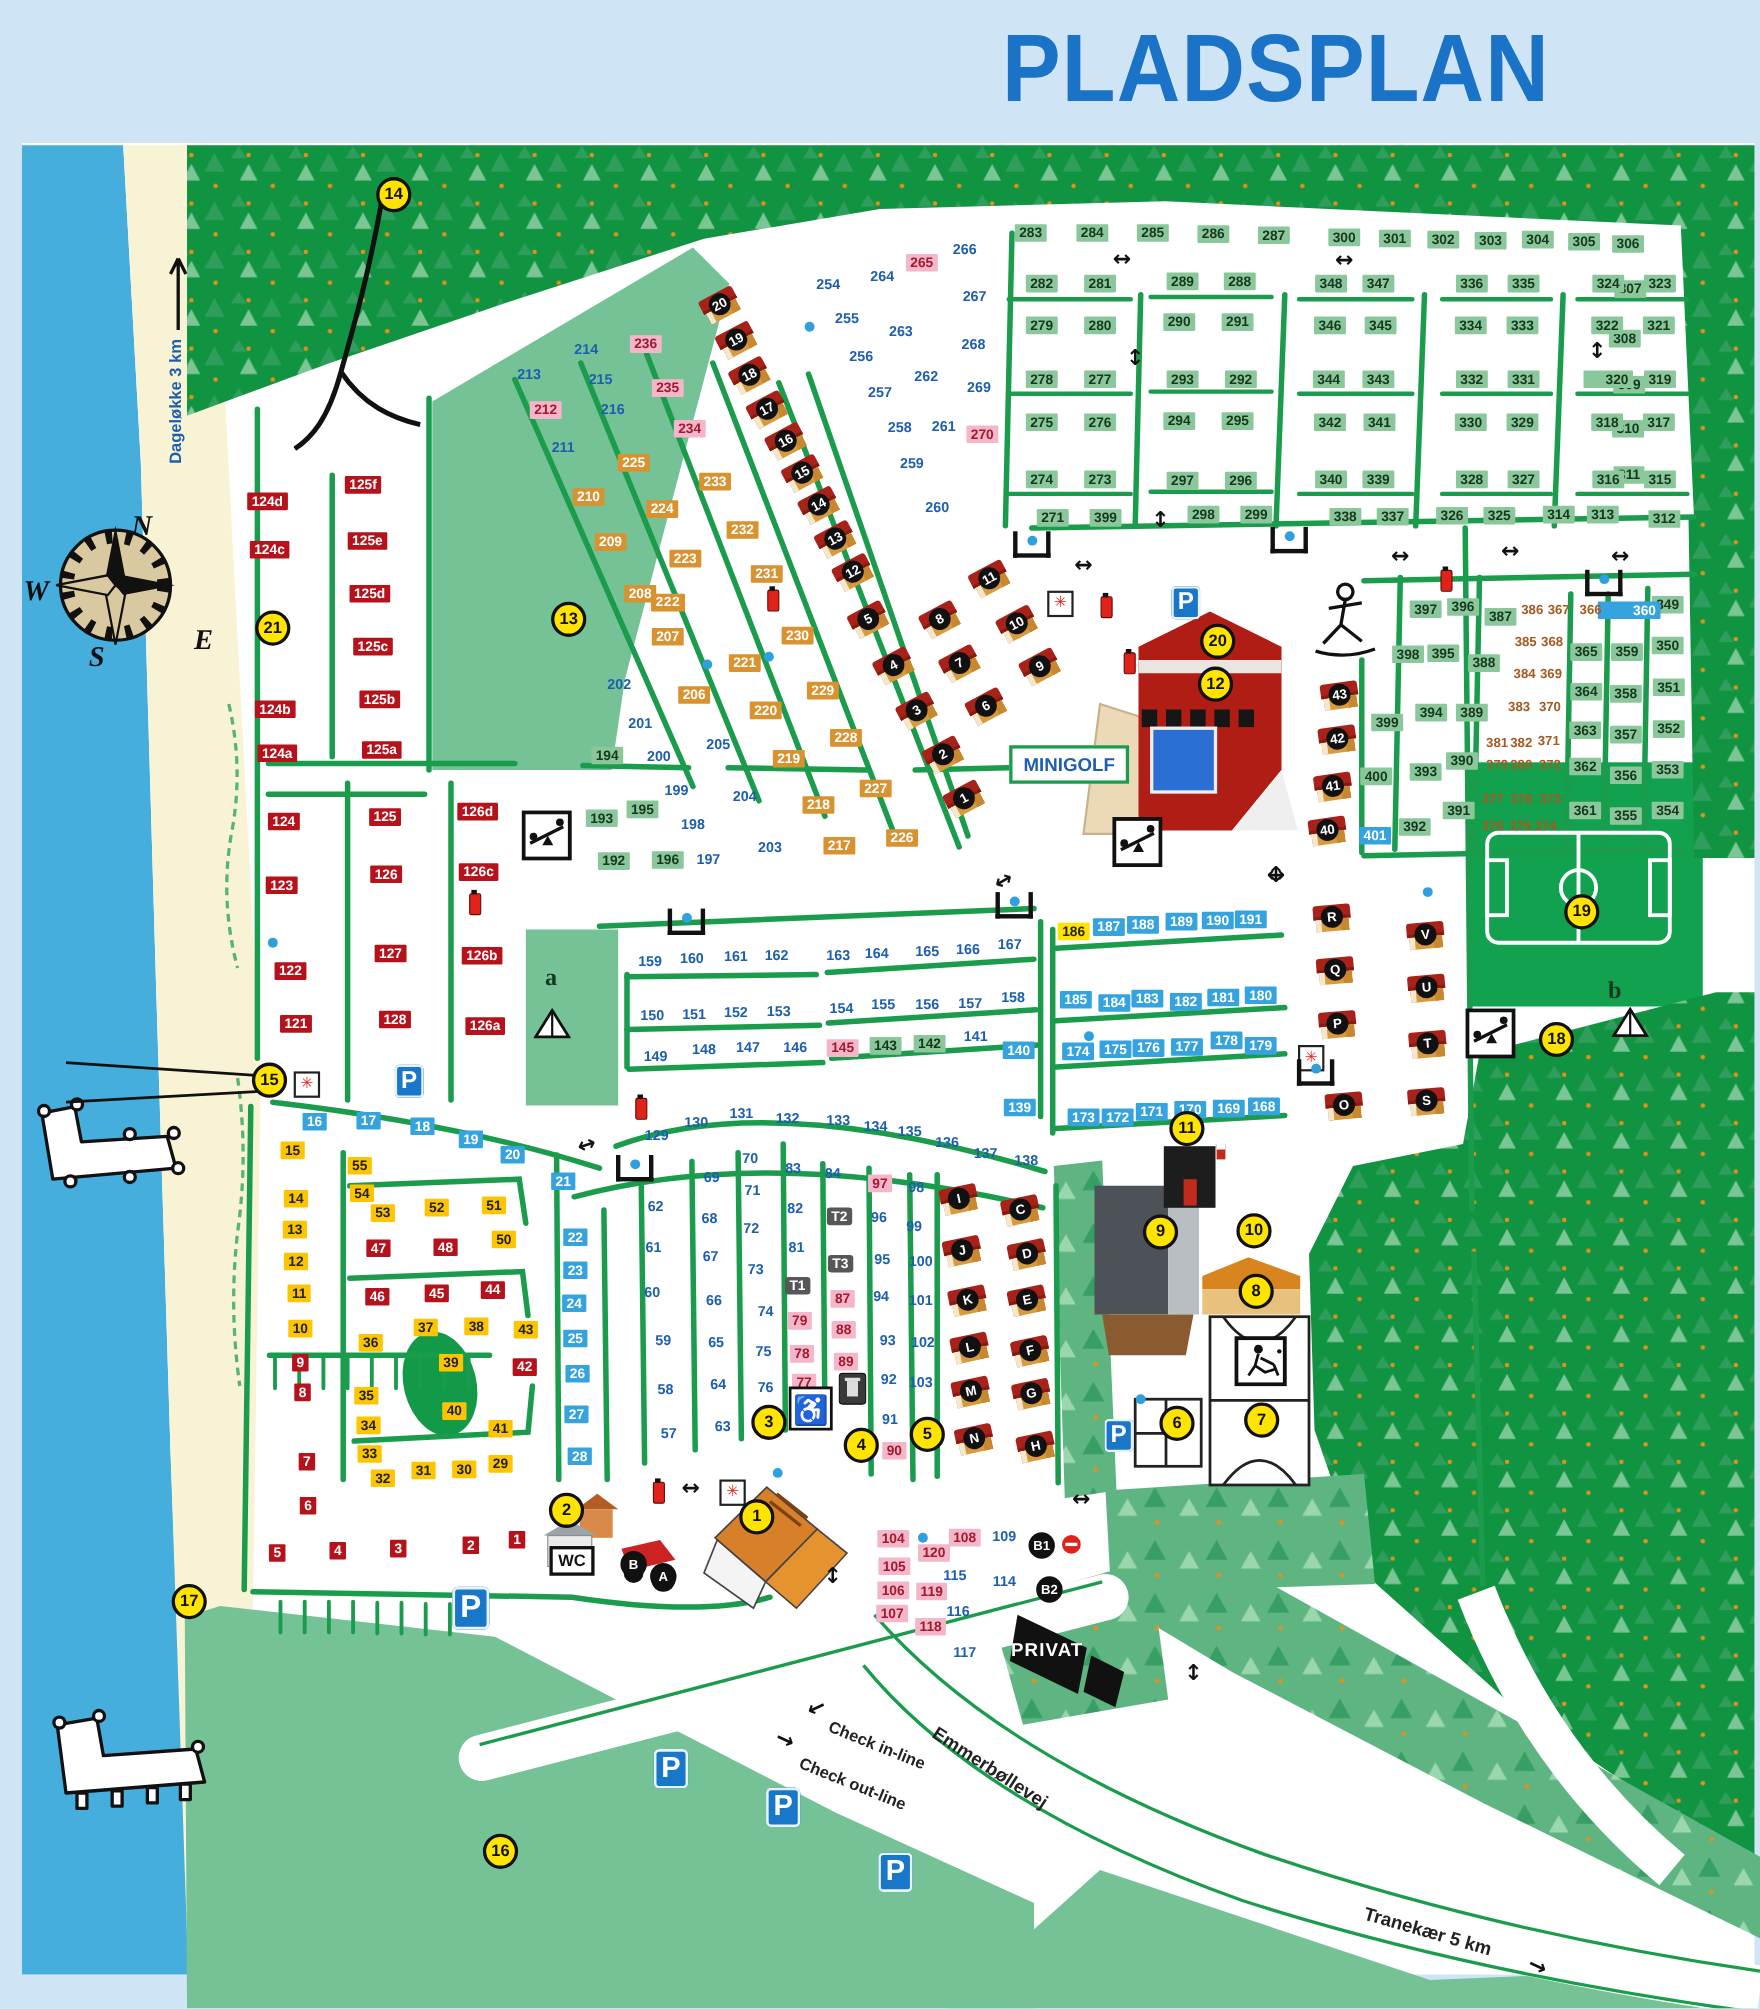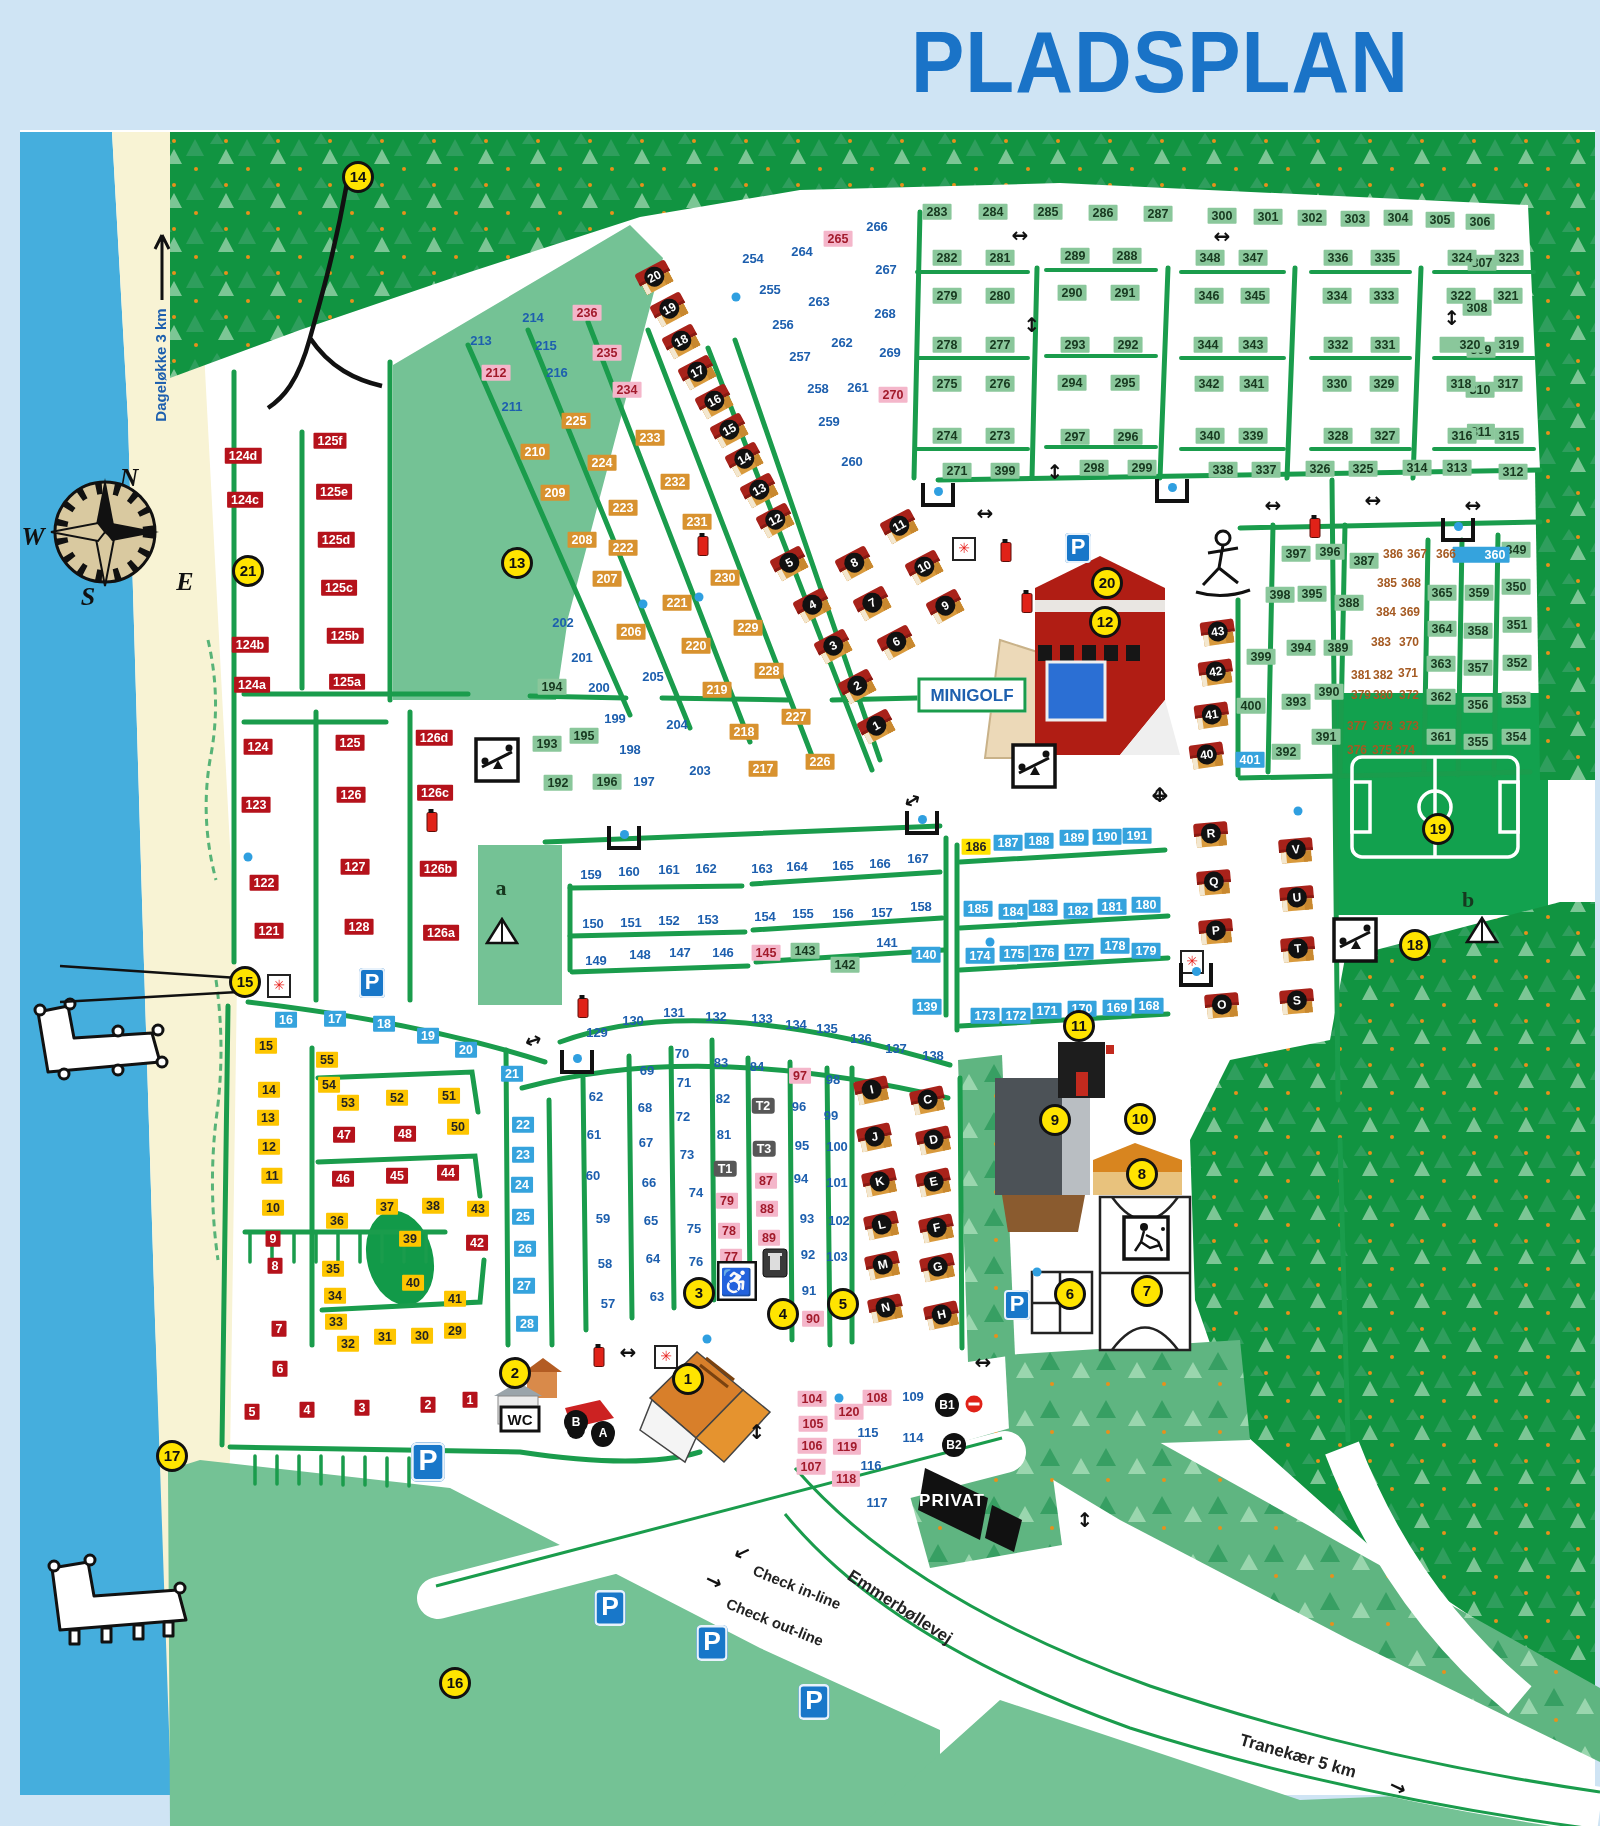--- a/index.html
+++ b/index.html
@@ -467,21 +467,21 @@
       <div class="plot t-tb" style="left: 653px; top: 677px;">205</div>
       <div class="plot t-o" style="left: 576px; top: 421px;">225</div>
       <div class="plot t-o" style="left: 650px; top: 438px;">233</div>
       <div class="plot t-o" style="left: 535px; top: 452px;">210</div>
       <div class="plot t-o" style="left: 602px; top: 463px;">224</div>
       <div class="plot t-o" style="left: 675px; top: 482px;">232</div>
       <div class="plot t-o" style="left: 555px; top: 493px;">209</div>
       <div class="plot t-o" style="left: 623px; top: 508px;">223</div>
       <div class="plot t-o" style="left: 697px; top: 522px;">231</div>
       <div class="plot t-o" style="left: 582px; top: 540px;">208</div>
-      <div class="plot t-o" style="left: 623px; top: 548px;">222</div>
+      <div class="plot t-o" style="left: 607px; top: 548px; font-family: Liberation Mono, monospace;">222</div>
       <div class="plot t-o" style="left: 725px; top: 578px;">230</div>
       <div class="plot t-o" style="left: 607px; top: 579px;">207</div>
       <div class="plot t-o" style="left: 677px; top: 603px; text-align: right;">221</div>
       <div class="plot t-o" style="left: 748px; top: 628px;">229</div>
       <div class="plot t-o" style="left: 631px; top: 632px;">206</div>
       <div class="plot t-o" style="left: 696px; top: 646px;">220</div>
       <div class="plot t-o" style="left: 769px; top: 671px;">228</div>
       <div class="plot t-o" style="left: 717px; top: 690px;">219</div>
       <div class="plot t-o" style="left: 796px; top: 717px;">227</div>
       <div class="plot t-o" style="left: 744px; top: 732px;">218</div>
@@ -532,21 +532,21 @@
       <div class="plot t-tb" style="left: 843px; top: 914px;">156</div>
       <div class="plot t-tb" style="left: 882px; top: 913px;">157</div>
       <div class="plot t-tb" style="left: 921px; top: 907px;">158</div>
       <div class="plot t-tb" style="left: 596px; top: 961px;">149</div>
       <div class="plot t-tb" style="left: 640px; top: 955px;">148</div>
       <div class="plot t-tb" style="left: 680px; top: 953px;">147</div>
       <div class="plot t-tb" style="left: 723px; top: 953px;">146</div>
       <div class="plot t-tb" style="left: 887px; top: 943px;">141</div>
       <div class="plot t-p" style="left: 766px; top: 953px;">145</div>
       <div class="plot t-g" style="left: 805px; top: 951px;">143</div>
-      <div class="plot t-g" style="left: 845px; top: 949px; margin-top: 16px;">142</div>
+      <div class="plot t-g" style="left: 845px; top: 949px;">142</div>
       <div class="plot t-b" style="left: 926px; top: 955px;">140</div>
       <div class="plot t-b" style="left: 927px; top: 1007px;">139</div>
       <div class="plot t-tb" style="left: 597px; top: 1033px;">129</div>
       <div class="plot t-tb" style="left: 633px; top: 1021px;">130</div>
       <div class="plot t-tb" style="left: 674px; top: 1013px;">131</div>
       <div class="plot t-tb" style="left: 716px; top: 1017px;">132</div>
       <div class="plot t-tb" style="left: 762px; top: 1019px;">133</div>
       <div class="plot t-tb" style="left: 796px; top: 1025px;">134</div>
       <div class="plot t-tb" style="left: 827px; top: 1029px;">135</div>
       <div class="plot t-tb" style="left: 861px; top: 1039px;">136</div>

